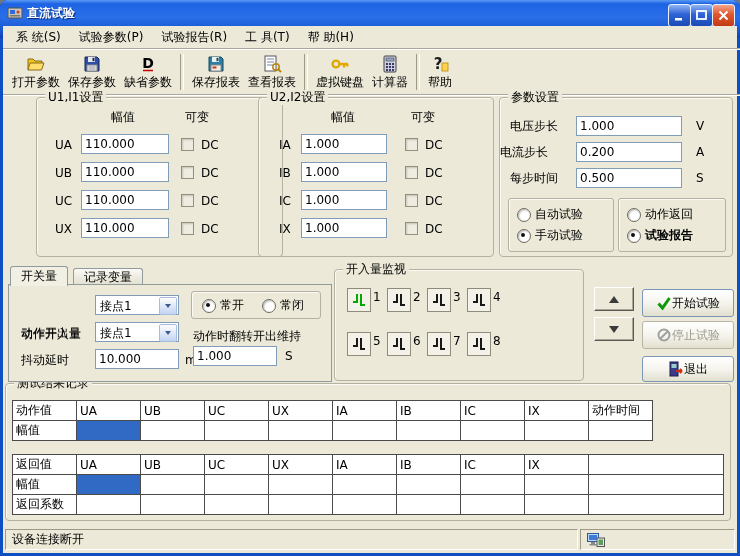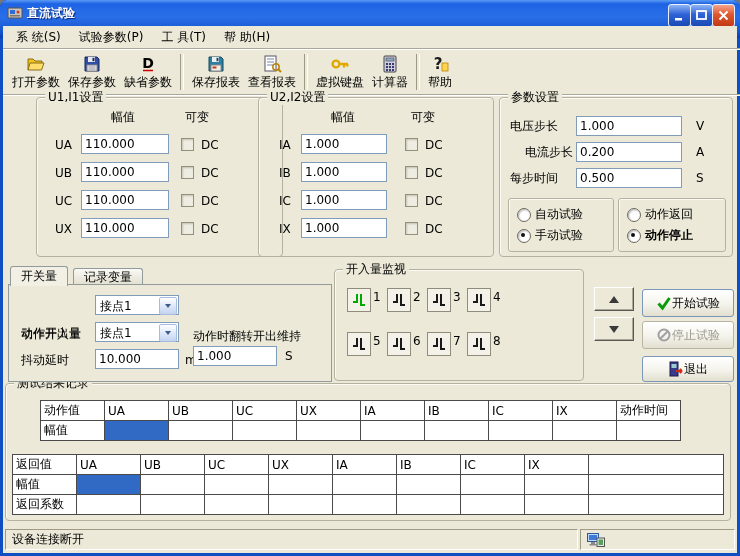--- a/index.html
+++ b/index.html
@@ -89,20 +89,21 @@
           <path d="M2.5 2.5 L10.5 10.5 M10.5 2.5 L2.5 10.5" stroke="#fff" stroke-width="2"></path>
         </svg>
     </div>
   </div>
 
   <div class="client">
 
     <div class="menubar">
       <span class="menu-item">系 统(S)</span>
       <span class="menu-item">试验参数(P)</span>
+      <span class="menu-item">试验报告(R)</span>
       <span class="menu-item">工 具(T)</span>
       <span class="menu-item">帮 助(H)</span>
     </div>
 
     <div class="toolbar">
       <div class="tbtn">
         <span class="ticon">
           <svg width="20" height="20" viewBox="0 0 20 20">
               <path d="M2 16V5h5l2 2h7v2" fill="#F0C419" stroke="#8A6D1C"></path>
               <path d="M4 9h14l-2.5 7H2z" fill="#FFDE6B" stroke="#8A6D1C"></path>
@@ -254,21 +255,21 @@
       <span class="lab" style="left:166px;top:124px;">DC</span>
     </div>
 
     <div class="group" style="left:496px;top:71px;width:232px;height:158px;">
       <span class="legend">参数设置</span>
 
       <span class="lab" style="left:10px;top:21px;text-align:right;">电压步长</span>
       <input class="tb" style="left: 76px; top: 18px; width: 106px;" value="1.000">
       <span class="lab" style="left:196px;top:21px;">V</span>
 
-      <span class="lab" style="left:25px;top:47px;">电流步长</span>
+      <span class="lab" style="left:0;top:47px;">电流步长</span>
       <input class="tb" style="left: 76px; top: 44px; width: 106px;" value="0.200">
       <span class="lab" style="left:196px;top:47px;">A</span>
 
       <span class="lab" style="left:10px;top:73px;">每步时间</span>
       <input class="tb" style="left: 76px; top: 70px; width: 106px;" value="0.500">
       <span class="lab" style="left:196px;top:73px;">S</span>
 
       <div class="frame" style="left:8px;top:100px;width:104px;height:52px;">
         <div class="radio" style="left:8px;top:7px;">
           <span class="rdot"></span>
@@ -279,21 +280,21 @@
           <span>手动试验</span>
         </div>
       </div>
       <div class="frame" style="left:118px;top:100px;width:106px;height:52px;">
         <div class="radio" style="left:8px;top:7px;">
           <span class="rdot"></span>
           <span>动作返回</span>
         </div>
         <div class="radio checked" style="left:8px;top:28px;">
           <span class="rdot"></span>
-          <span class="bold">动作停止</span>
+          <span class="bold">试验报告</span>
         </div>
       </div>
     </div>
 
     <div class="tab active" style="left:7px;top:240px;height:19px;">
       <span>开关量</span>
     </div>
     <div class="tab" style="left:70px;top:242px;height:16px;">
       <span>记录变量</span>
     </div>
@@ -309,20 +310,30 @@
       <div class="combo" style="left:86px;top:37px;width:84px;">
         <span class="combo-txt">接点1</span>
         <span class="combo-btn">
             <span class="arrow-down"></span>
           </span>
       </div>
       <span class="lab" style="left:12px;top:68px;">抖动延时</span>
       <input class="tb" style="left: 86px; top: 64px; width: 84px;" value="10.000">
       <span class="lab" style="left:176px;top:68px;">ms</span>
 
+      <div class="frame" style="left:182px;top:6px;width:128px;height:26px;">
+        <div class="radio checked" style="left:10px;top:5px;">
+          <span class="rdot"></span>
+          <span>常开</span>
+        </div>
+        <div class="radio" style="left:70px;top:5px;">
+          <span class="rdot"></span>
+          <span>常闭</span>
+        </div>
+      </div>
       <span class="lab" style="left:184px;top:44px;">动作时翻转开出维持</span>
       <input class="tb" style="left: 184px; top: 61px; width: 84px;" value="1.000">
       <span class="lab" style="left:276px;top:64px;">S</span>
     </div>
 
     <div class="group" style="left:331px;top:243px;width:248px;height:110px;text-decoration:underline;">
       <span class="legend">开入量监视</span>
 
       <div class="contact active" style="left:12px;top:18px;">
         <svg width="16" height="16" viewBox="0 0 16 16">
@@ -400,21 +411,21 @@
           <rect x="2" y="1" width="8" height="14" fill="#3A3A8C" stroke="#1A1A4C"></rect>
           <rect x="3.5" y="3" width="5" height="4" fill="#99CCCC"></rect>
           <path d="M8 10h6 m0 0-2.2-2.2 M14 10l-2.2 2.2" stroke="#D42A10" stroke-width="1.8" fill="none"></path>
         </svg>
       <span>退出</span>
     </div>
 
     <div class="group" style="left:2px;top:357px;width:724px;height:136px;">
       <span class="legend">测试结果记录</span>
 
-      <table class="rtable" style="left:6px;top:16px;width:599px;margin-left:28px;">
+      <table class="rtable" style="left:6px;top:16px;width:599px;">
         <colgroup>
           <col style="width:64px">
             <col style="width:64px">
             <col style="width:64px">
             <col style="width:64px">
             <col style="width:64px">
           <col style="width:64px">
             <col style="width:64px">
             <col style="width:64px">
             <col style="width:64px">

